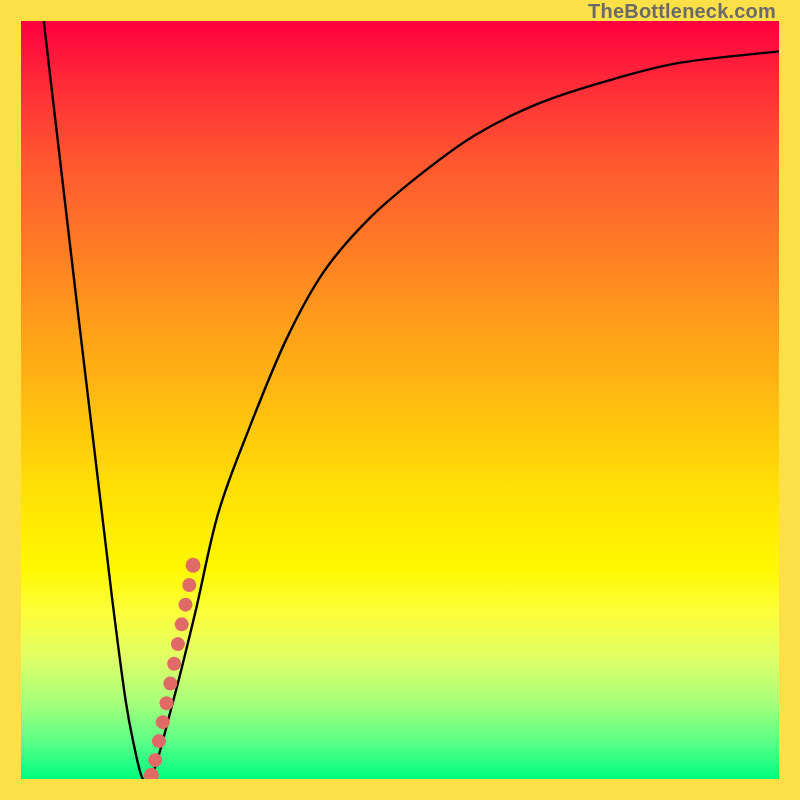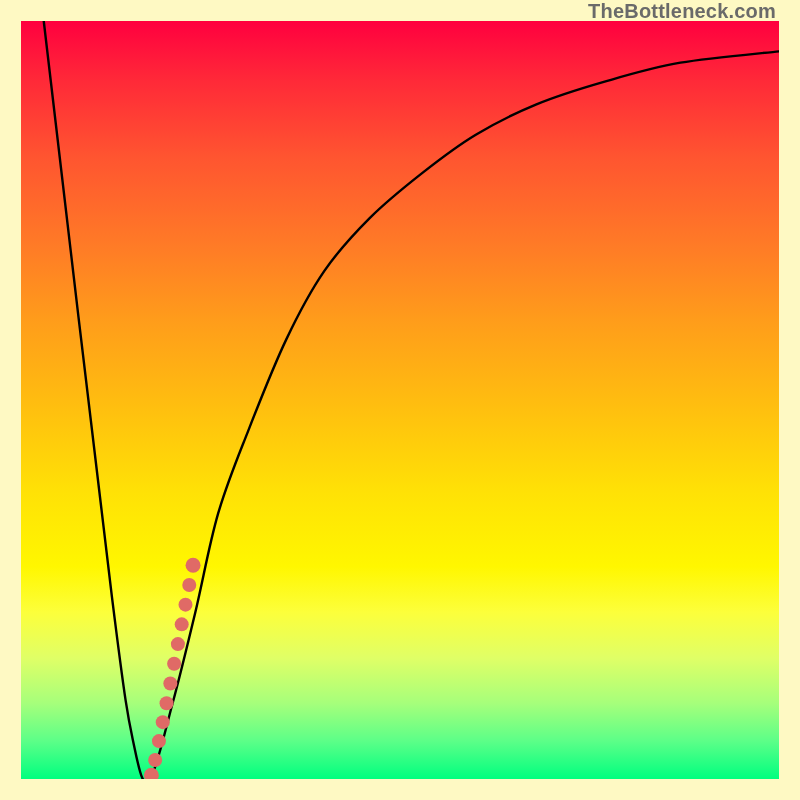--- a/index.html
+++ b/index.html
@@ -7,21 +7,21 @@
     padding: 0;
     width: 800px;
     height: 800px;
     background: #000;
     overflow: hidden;
   }
   .frame {
     position: relative;
     width: 800px;
     height: 800px;
-    background: #fef9c3;
+    background: #fde047;
   }
   .plot {
     position: absolute;
     left: 21px;
     top: 21px;
     width: 758px;
     height: 758px;
     background: linear-gradient(to bottom,
       #ff003f 0%,
       #ff2a38 8%,

